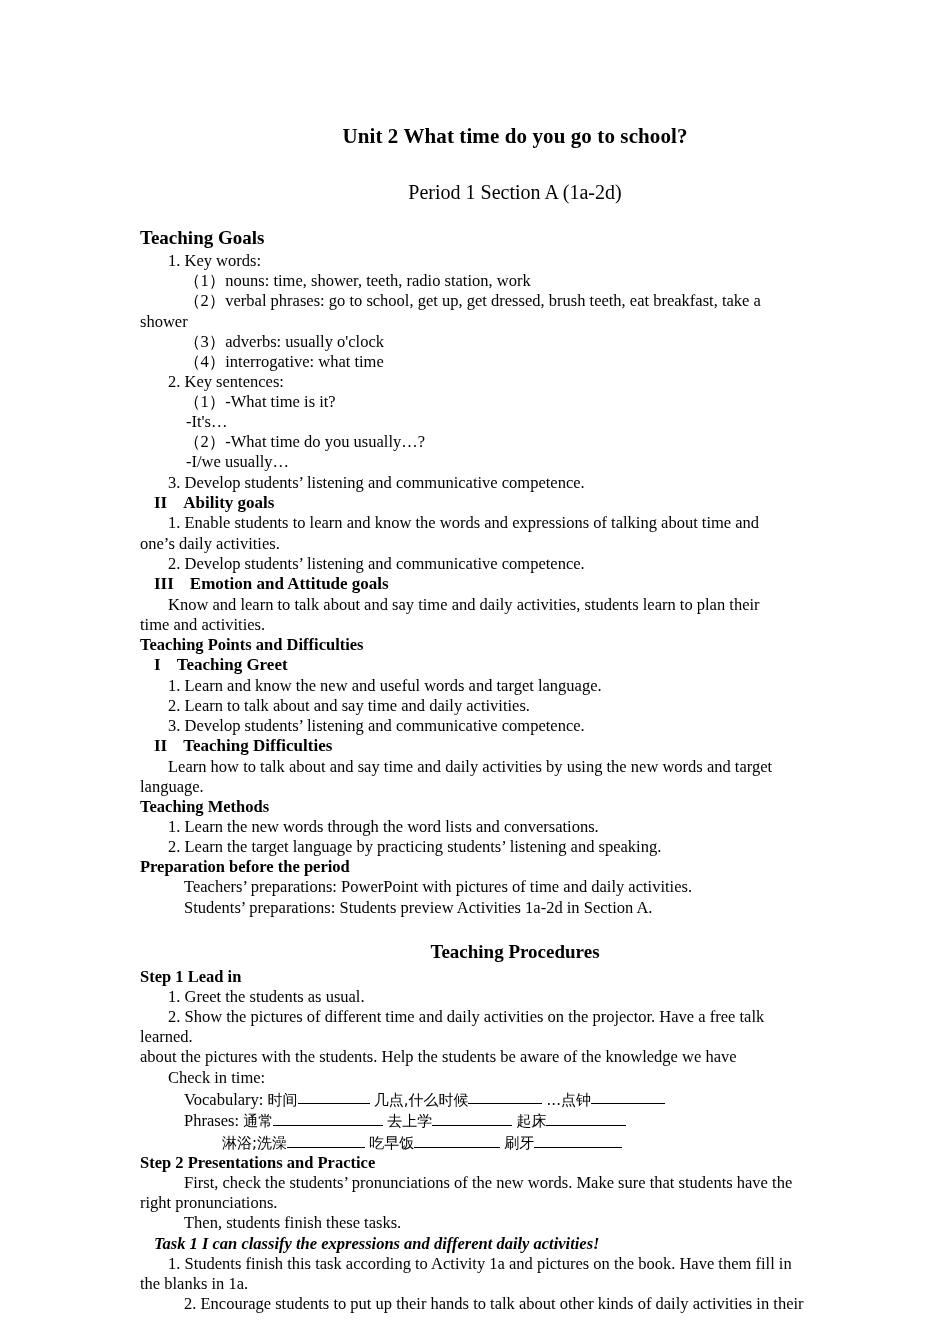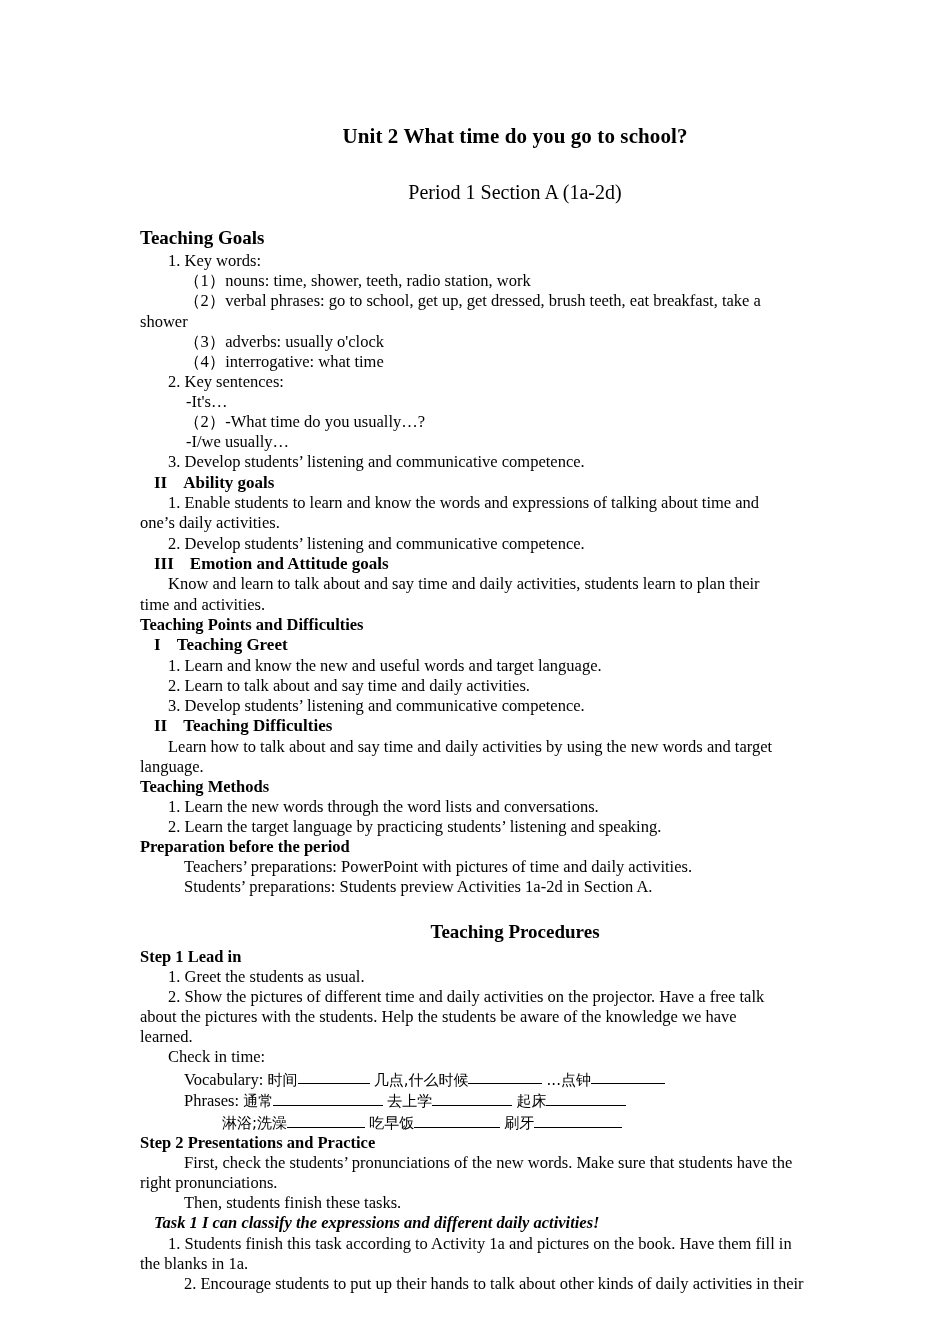--- a/index.html
+++ b/index.html
@@ -96,20 +96,21 @@
     <h3 class="sect">Teaching  Goals</h3>
 
     <div id="goal-sections">
         <p class="ind1">1. Key words:</p>
         <p class="ind2">（1）nouns:   time, shower, teeth, radio station, work</p>
         <p class="ind2">（2）verbal  phrases:   go to school, get up, get dressed, brush teeth, eat breakfast,    take a</p>
         <p class="ind-none">shower</p>
         <p class="ind2">（3）adverbs:   usually    o'clock</p>
         <p class="ind2">（4）interrogative:   what time</p>
         <p class="ind1">2. Key sentences:</p>
+        <p class="ind2">（1）-What time is it?</p>
         <p class="ind3">-It's…</p>
         <p class="ind2">（2）-What time do you usually…?</p>
         <p class="ind3">-I/we usually…</p>
         <p class="ind1">3. Develop students’ listening and communicative competence.</p>
         <p class="lvl1"><span>II</span><span class="sp"></span><span>Ability goals</span></p>
         <p class="ind1 just">1. Enable students to learn and know the words and expressions of talking about time and</p>
         <p class="ind-none">one’s daily activities.</p>
         <p class="ind1">2. Develop students’ listening and communicative competence.</p>
         <p class="lvl1"><span>III</span><span class="sp"></span><span>Emotion and Attitude goals</span></p>
         <p class="ind1 just"> Know and learn to talk about and say time and daily activities, students learn to plan their</p>
@@ -138,22 +139,22 @@
         <p class="ind2">Teachers’ preparations: PowerPoint with pictures of time and daily activities.</p>
         <p class="ind2">Students’ preparations: Students preview Activities 1a-2d in Section A.</p>
       </div>
 
     <div class="procedures">Teaching Procedures</div>
 
     <p class="bold ind-none">Step 1  Lead in</p>
     <div id="step1-lines">
         <p class="ind1">1. Greet the students as usual.</p>
         <p class="ind1 just">2. Show the pictures of different time and daily activities on the projector. Have a free talk</p>
+        <p class="ind-none">learned.</p>
         <p class="ind-none just">about the pictures with the students. Help the students be aware of the knowledge we have</p>
-        <p class="ind-none">learned.</p>
       </div>
 
     <p class="ind1">Check  in  time:</p>
     <div id="fill-table">
         <p class="ind2"><span>Vocabulary:  </span><span class="cn">时间</span><span class="blank" style="width: 72px;"></span> <span class="cn">几点,什么时候</span><span class="blank" style="width: 74px;"></span> <span class="cn">...点钟</span><span class="blank" style="width: 74px;"></span> </p>
         <p class="ind2"><span>Phrases:  </span><span class="cn">通常</span><span class="blank" style="width: 110px;"></span> <span class="cn">去上学</span><span class="blank" style="width: 80px;"></span> <span class="cn">起床</span><span class="blank" style="width: 80px;"></span> </p>
         <p class="ind2"><span style="display: inline-block; width: 38px;"></span><span class="cn">淋浴;洗澡</span><span class="blank" style="width: 78px;"></span> <span class="cn">吃早饭</span><span class="blank" style="width: 86px;"></span> <span class="cn">刷牙</span><span class="blank" style="width: 88px;"></span> </p>
       </div>
 
     <p class="bold ind-none">Step 2 Presentations and Practice</p>

